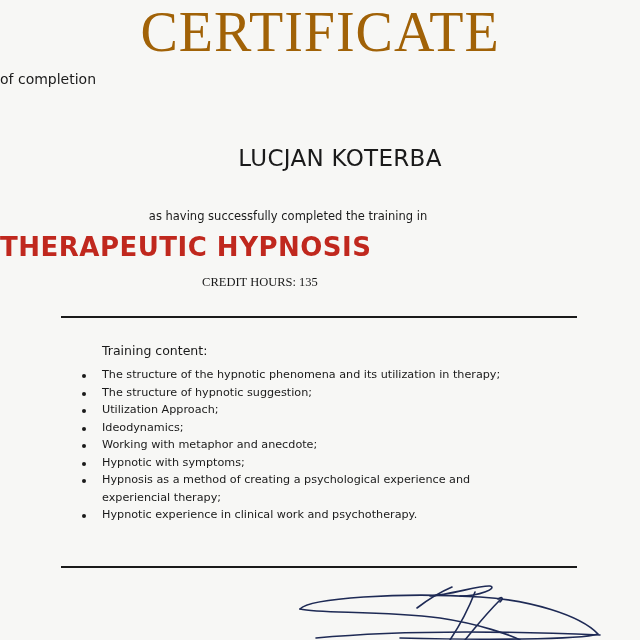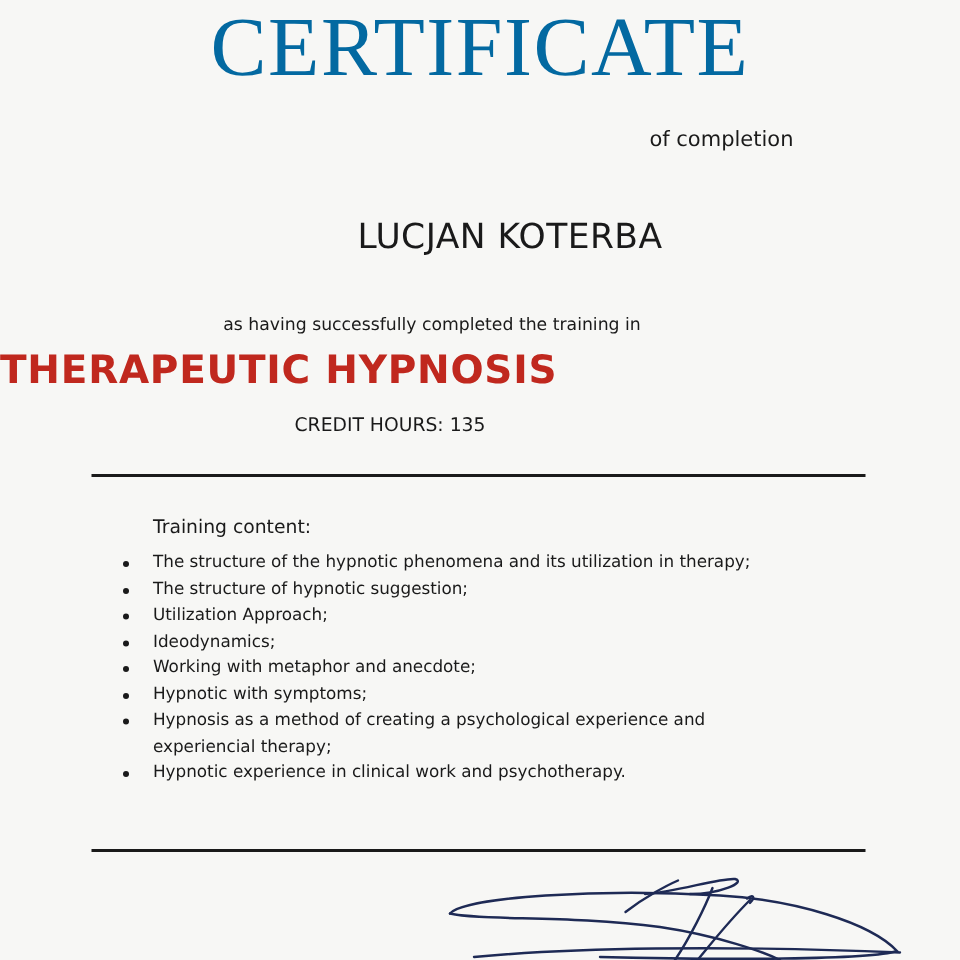--- a/index.html
+++ b/index.html
@@ -7,45 +7,45 @@
       width: 640px; height: 640px; overflow: hidden;
       background: #f7f7f5;
       position: relative;
       font-family: "DejaVu Sans", "Liberation Sans", sans-serif;
       color: #1c1c1c;
     }
     .title {
       position: absolute; left: 0; width: 640px; top: 2px;
       text-align: center;
       font-family: "Liberation Serif", "DejaVu Serif", serif;
-      font-size: 56px; line-height: 60px; color: #0369a1;
+      font-size: 56px; line-height: 60px; color: #a16207;
       letter-spacing: 1px;
     }
     .subtitle {
-      position: absolute; left: 0; width: 529px; top: 85px;
-      text-align: right; font-size: 14px; color: #1a1a1a;
+      position: absolute; left: 0; width: 529px; top: 71px;
+      text-align: left; font-size: 14px; color: #1a1a1a;
     }
     .name {
       position: absolute; left: 0; width: 640px; top: 145px;
       text-align: center; font-size: 23px; color: #1a1a1a;
       letter-spacing: 0.3px;
       padding-left: 20px;
     }
     .intro {
       position: absolute; left: 0; width: 576px; top: 209px;
       text-align: center; font-size: 11.5px; color: #1a1a1a;
     }
     .course {
       position: absolute; left: 0; width: 640px; top: 232px;
       text-align: left; font-size: 26px; font-weight: bold;
       color: #c0281e; letter-spacing: 0.5px;
     }
     .credits {
       position: absolute; left: 0; width: 520px; top: 275px;
-      text-align: center; font-size: 12.5px; color: #1a1a1a;
+      text-align: center; font-size: 12.5px; color: #1a1a1a; font-family: Liberation Serif, serif;
     }
     .rule {
       position: absolute; height: 2px; background: #1a1a1a;
     }
     .rule.top { left: 61px; width: 516px; top: 316px; }
     .rule.bottom { left: 61px; width: 516px; top: 566px; }
     .content-label {
       position: absolute; left: 63px; top: 343px;
       font-size: 12.5px; color: #1a1a1a; margin-left: 39px;
     }

